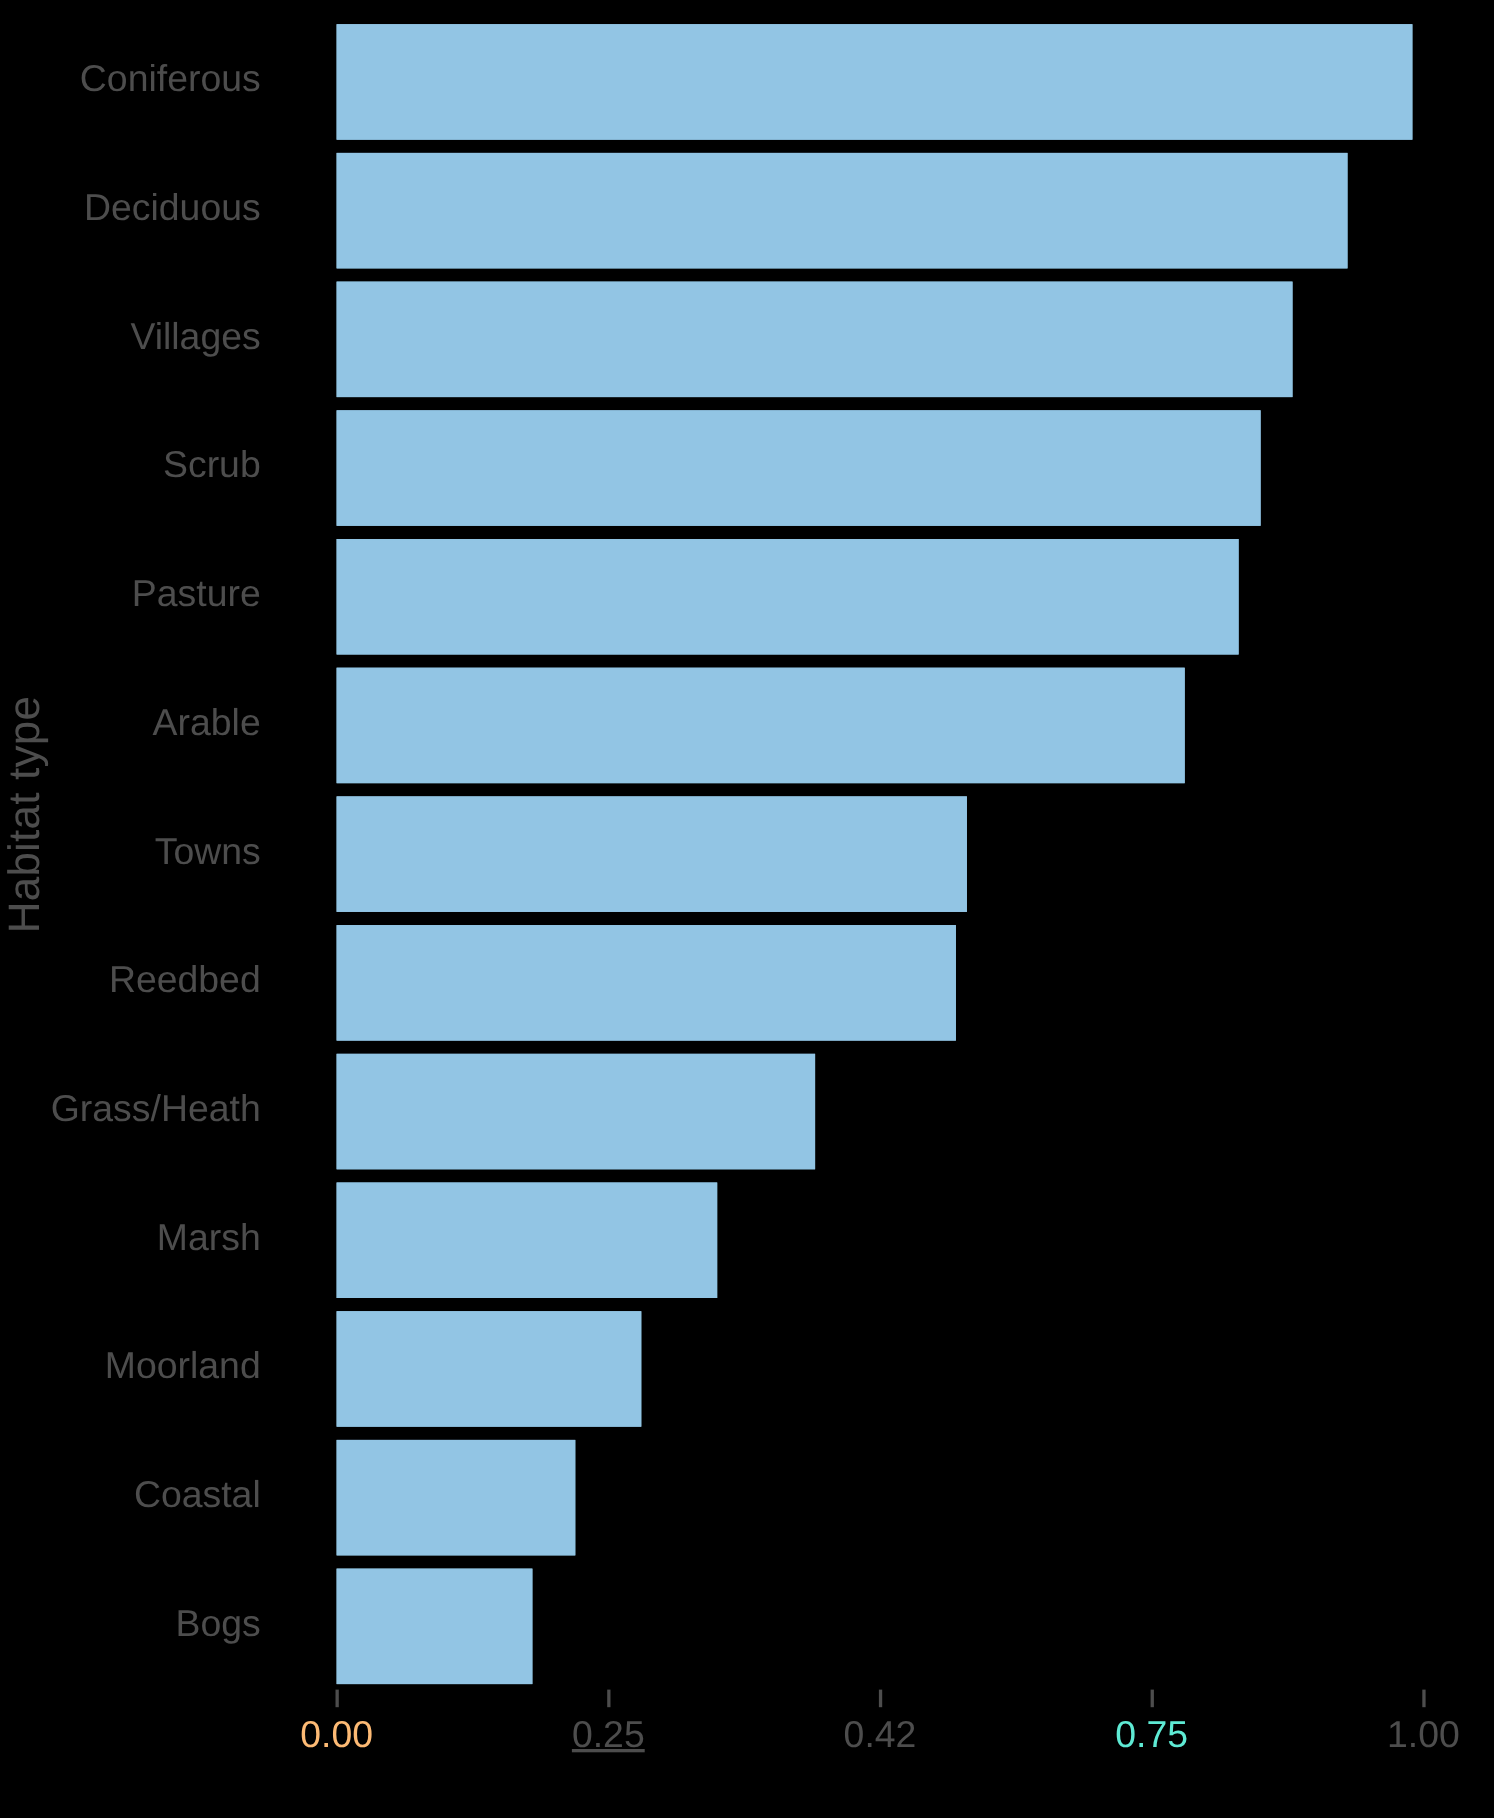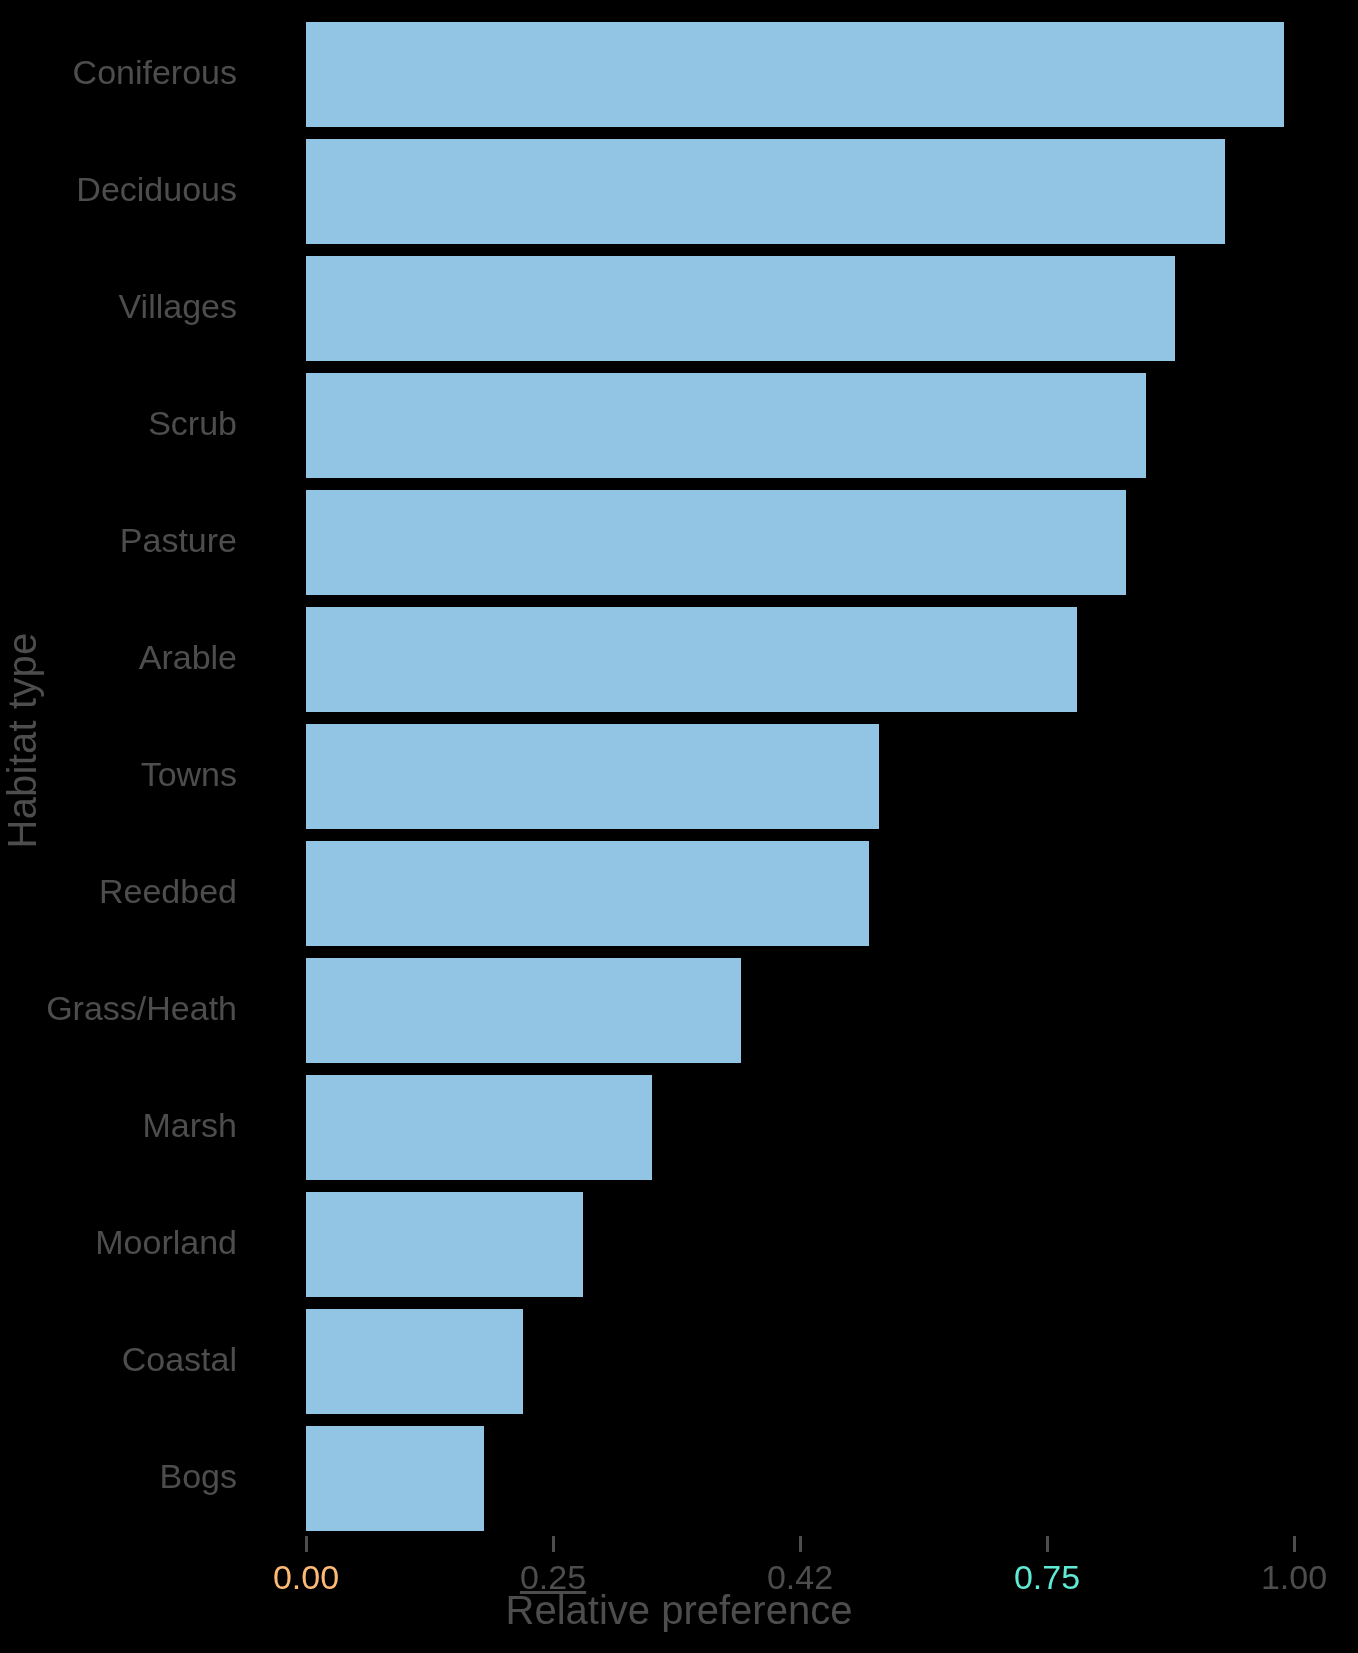--- a/index.html
+++ b/index.html
@@ -177,17 +177,14 @@
       <div class="x-tick-mark" style="left: 552px; background: rgb(77, 77, 77);"></div>
       <div class="x-tick-label" style="left: 553px; color: rgb(77, 77, 77); text-decoration: underline;">0.25</div>
       <div class="x-tick-mark" style="left: 799px; background: rgb(77, 77, 77);"></div>
       <div class="x-tick-label" style="left: 800px; color: rgb(77, 77, 77);">0.42</div>
       <div class="x-tick-mark" style="left: 1046px; background: rgb(77, 77, 77);"></div>
       <div class="x-tick-label" style="left: 1047px; color: #5eead4;">0.75</div>
       <div class="x-tick-mark" style="left: 1293px; background: rgb(77, 77, 77);"></div>
       <div class="x-tick-label" style="left: 1294px; color: rgb(77, 77, 77);">1.00</div>
     </div>
 
-  <div id="x-axis-title">
-    <span style="color: rgb(77, 77, 77);">Relative preference</span>
-  </div>
 
 </div>
 
 </body></html>

